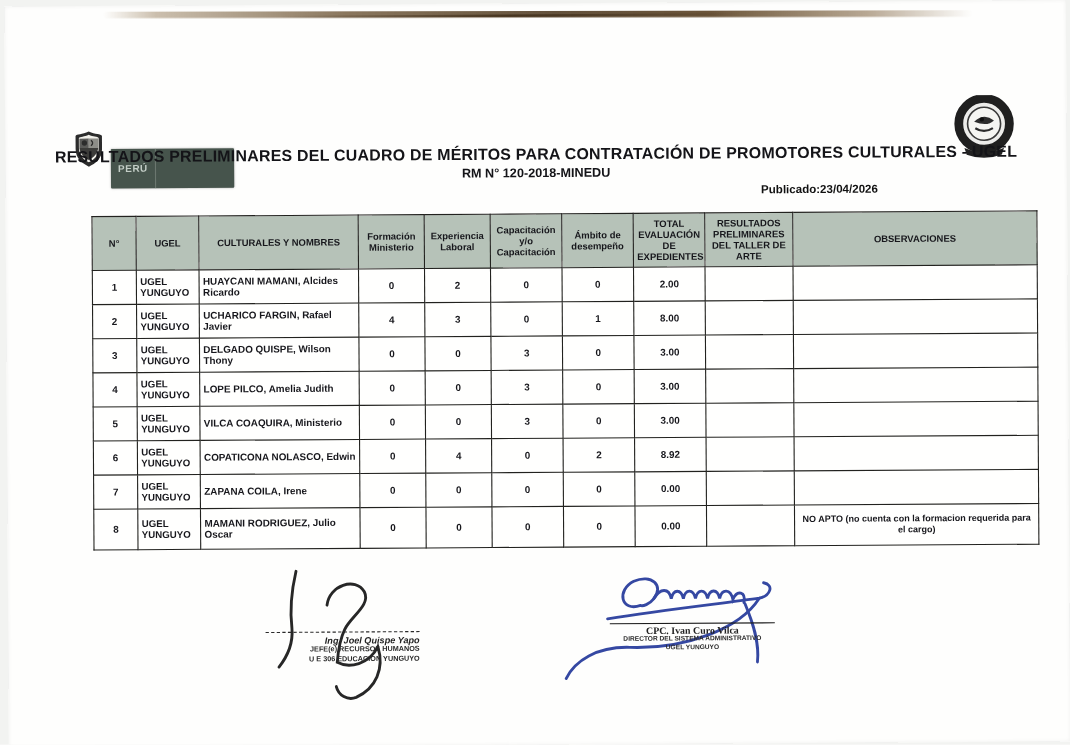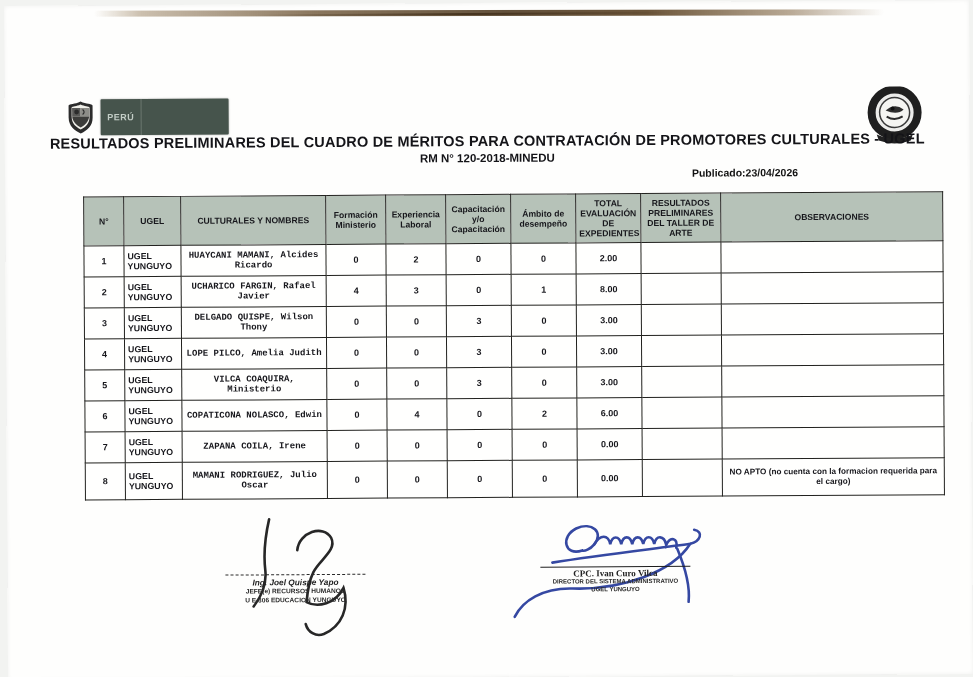--- a/index.html
+++ b/index.html
@@ -35,23 +35,24 @@
     position:absolute;left:250px;top:10px;width:420px;height:2px;
     background:linear-gradient(90deg,rgba(40,22,2,0),rgba(40,22,2,.55),rgba(40,22,2,0));
   }
 
   
   .minedu{
     position:absolute;left:60px;top:94px;display:flex;align-items:center;gap:4px;
   }
   .minedu .coat{width:32px;height:36px;}
   .minedu .bar{
-    display:flex;align-items:stretch;height:36px;width:128px;
+    display:flex;align-items:stretch;height:36px;width:112px;
     background:#46544c;border-radius:1px;overflow:hidden;
     box-shadow:0 0 2px rgba(0,0,0,.35);
+    margin-top:36px;
   }
   .minedu .bar .country{
     width:40px;display:flex;align-items:center;justify-content:center;
     color:#c3cdc6;font-size:9px;font-weight:bold;letter-spacing:.5px;
     border-right:1px solid #6b776f;
   }
   .minedu .bar .ministry{
     flex:1;display:flex;flex-direction:column;justify-content:center;padding-left:5px;
     color:#b7c2ba;font-size:7.5px;line-height:9px;
   }
@@ -85,38 +86,38 @@
   }
   table.results thead th{
     background:#b6c2b8;
     font-size:8.6px;font-weight:bold;text-align:center;line-height:10px;
     height:46px;
   }
   table.results tbody td{height:28px;background:#fffffe;}
   table.results tbody tr.tall td{height:34px;}
   td.c{text-align:center;font-weight:600;}
   td.l{text-align:left;font-weight:600;font-size:8.8px;line-height:10px;}
-  td.name{text-align:center;font-weight:600;font-size:9px;font-family:Liberation Mono, monospace;}
+  td.name{text-align:left;font-weight:600;font-size:9px;}
   td.obs{text-align:center;font-weight:600;font-size:8.2px;line-height:10px;}
 
   
   .sig{position:absolute;text-align:center;}
   .sig-left{left:208px;top:512px;width:170px;height:125px;}
   .sig-left svg{position:absolute;left:8px;top:0;pointer-events:none;}
   .sig-left .block{
-    position:absolute;left:10px;top:58px;width:140px;
-    border-top:1.2px dashed #2a2a2a;padding-top:2px;
+    position:absolute;left:26px;top:58px;width:140px;
+    border-top:1.2px dashed #2a2a2a;padding-top:2px;text-align:right;
   }
   .sig-left .name{font-size:8.3px;font-weight:bold;font-style:italic;color:#222;}
   .sig-left .role,.sig-left .unit{font-size:6.6px;font-weight:bold;color:#2b2b2b;line-height:8.5px;}
 
   .sig-right{left:505px;top:502px;width:230px;height:120px;}
   .sig-right svg{position:absolute;left:0;top:0;pointer-events:none;}
   .sig-right .block{
-    position:absolute;left:28px;top:62px;width:150px;
+    position:absolute;left:42px;top:62px;width:150px;
     border-top:1.6px solid #1d1d1d;padding-top:1px;
   }
   .sig-right .name{font-size:9px;font-weight:bold;color:#222;font-family:"Liberation Serif", serif;}
   .sig-right .role,.sig-right .unit{font-size:6px;font-weight:bold;color:#2c2c2c;line-height:7.5px;}
 </style>
 </head>
 <body>
 
 <div class="sheet">
 
@@ -240,21 +241,21 @@
           <td class="obs"></td>
         </tr>
         <tr>
           <td class="c">6</td>
           <td class="l">UGEL YUNGUYO</td>
           <td class="name">COPATICONA NOLASCO, Edwin</td>
           <td class="c">0</td>
           <td class="c">4</td>
           <td class="c">0</td>
           <td class="c">2</td>
-          <td class="c">6.00</td>
+          <td class="c">8.92</td>
           <td class="c"></td>
           <td class="obs"></td>
         </tr>
         <tr>
           <td class="c">7</td>
           <td class="l">UGEL YUNGUYO</td>
           <td class="name">ZAPANA COILA, Irene</td>
           <td class="c">0</td>
           <td class="c">0</td>
           <td class="c">0</td>

